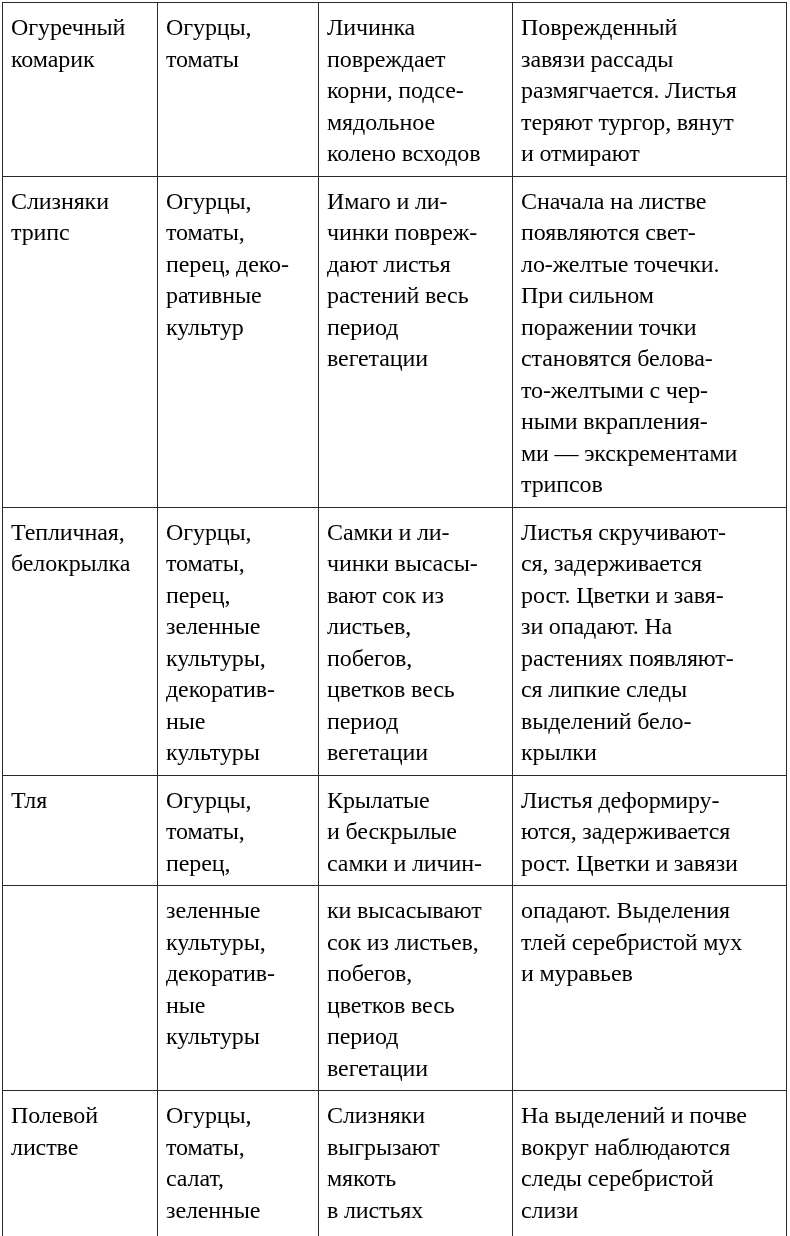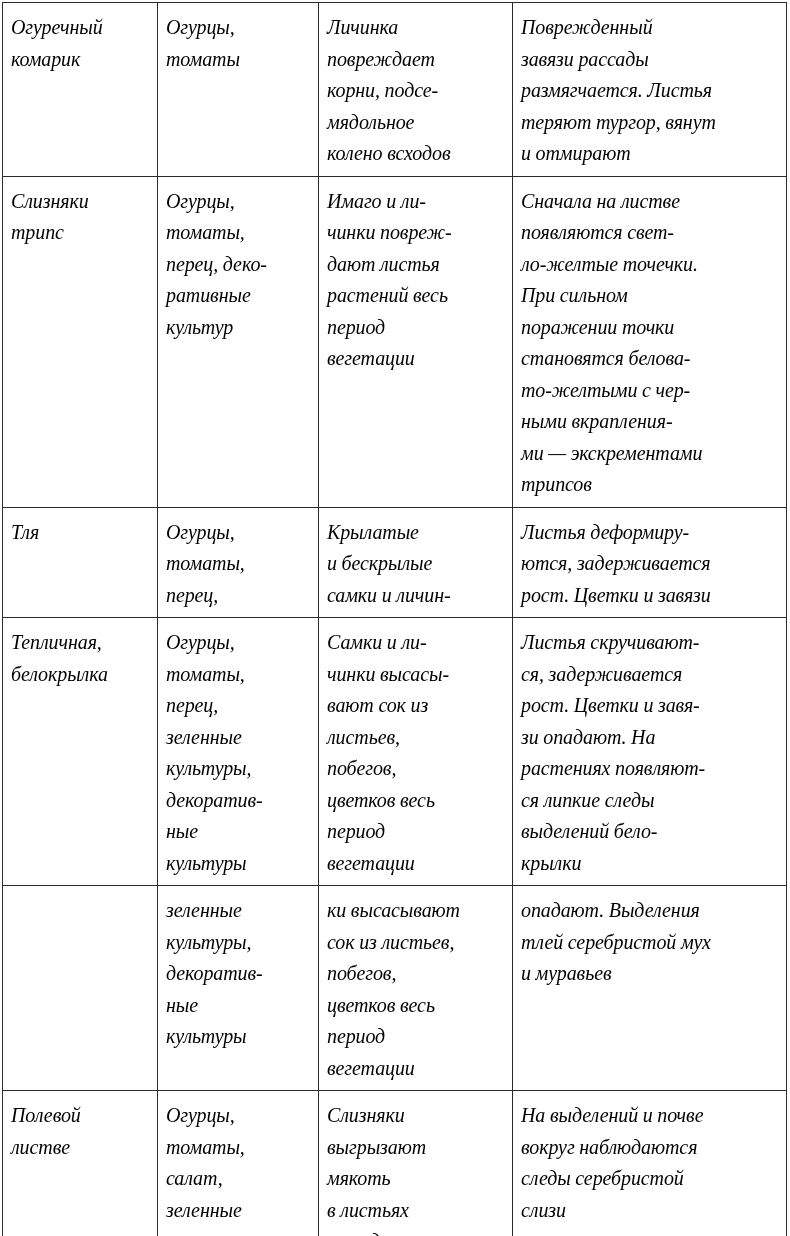--- a/index.html
+++ b/index.html
@@ -30,26 +30,25 @@
     width: 784px;
     border-collapse: collapse;
     table-layout: fixed;
     background: #ffffff;
   }
 
   table.pest-table td {
     border: 1.6px solid #2a2a2a;
     vertical-align: top;
     padding: 9px 19px 6px 8px;
-    font-size: 20px;
+    font-size: 24px;
     line-height: 31.5px;
     font-weight: 400;
     letter-spacing: -0.1px;
     word-spacing: -0.2px;
-    font-style: italic;
     -webkit-font-smoothing: antialiased;
   }
 
   
   col.c1 { width: 155px; }
   col.c2 { width: 161px; }
   col.c3 { width: 194px; }
   col.c4 { width: 274px; }
 
   .cell-text {
@@ -130,41 +129,20 @@
 становятся белова-
 то-желтыми с чер-
 ными вкрапления-
 ми — экскрементами
 трипсов</span>
           </td>
       </tr>
 
       <tr>
         <td>
-            <span class="cell-text">Тля</span>
-          </td>
-        <td>
-            <span class="cell-text">Огурцы,
-томаты,
-перец,</span>
-          </td>
-        <td>
-            <span class="cell-text">Крылатые
-и бескрылые
-самки и личин-</span>
-          </td>
-        <td>
-            <span class="cell-text">Листья деформиру-
-ются, задерживается
-рост. Цветки и завязи</span>
-          </td>
-      </tr>
-
-      <tr>
-        <td>
             <span class="cell-text">Тепличная,
 белокрылка</span>
           </td>
         <td>
             <span class="cell-text">Огурцы,
 томаты,
 перец,
 зеленные
 культуры,
 декоратив-
@@ -188,20 +166,41 @@
 зи опадают. На
 растениях появляют-
 ся липкие следы
 выделений бело-
 крылки</span>
           </td>
       </tr>
 
       <tr>
         <td>
+            <span class="cell-text">Тля</span>
+          </td>
+        <td>
+            <span class="cell-text">Огурцы,
+томаты,
+перец,</span>
+          </td>
+        <td>
+            <span class="cell-text">Крылатые
+и бескрылые
+самки и личин-</span>
+          </td>
+        <td>
+            <span class="cell-text">Листья деформиру-
+ются, задерживается
+рост. Цветки и завязи</span>
+          </td>
+      </tr>
+
+      <tr>
+        <td>
             <span class="cell-empty"></span>
           </td>
         <td>
             <span class="cell-text">зеленные
 культуры,
 декоратив-
 ные
 культуры</span>
           </td>
         <td>

